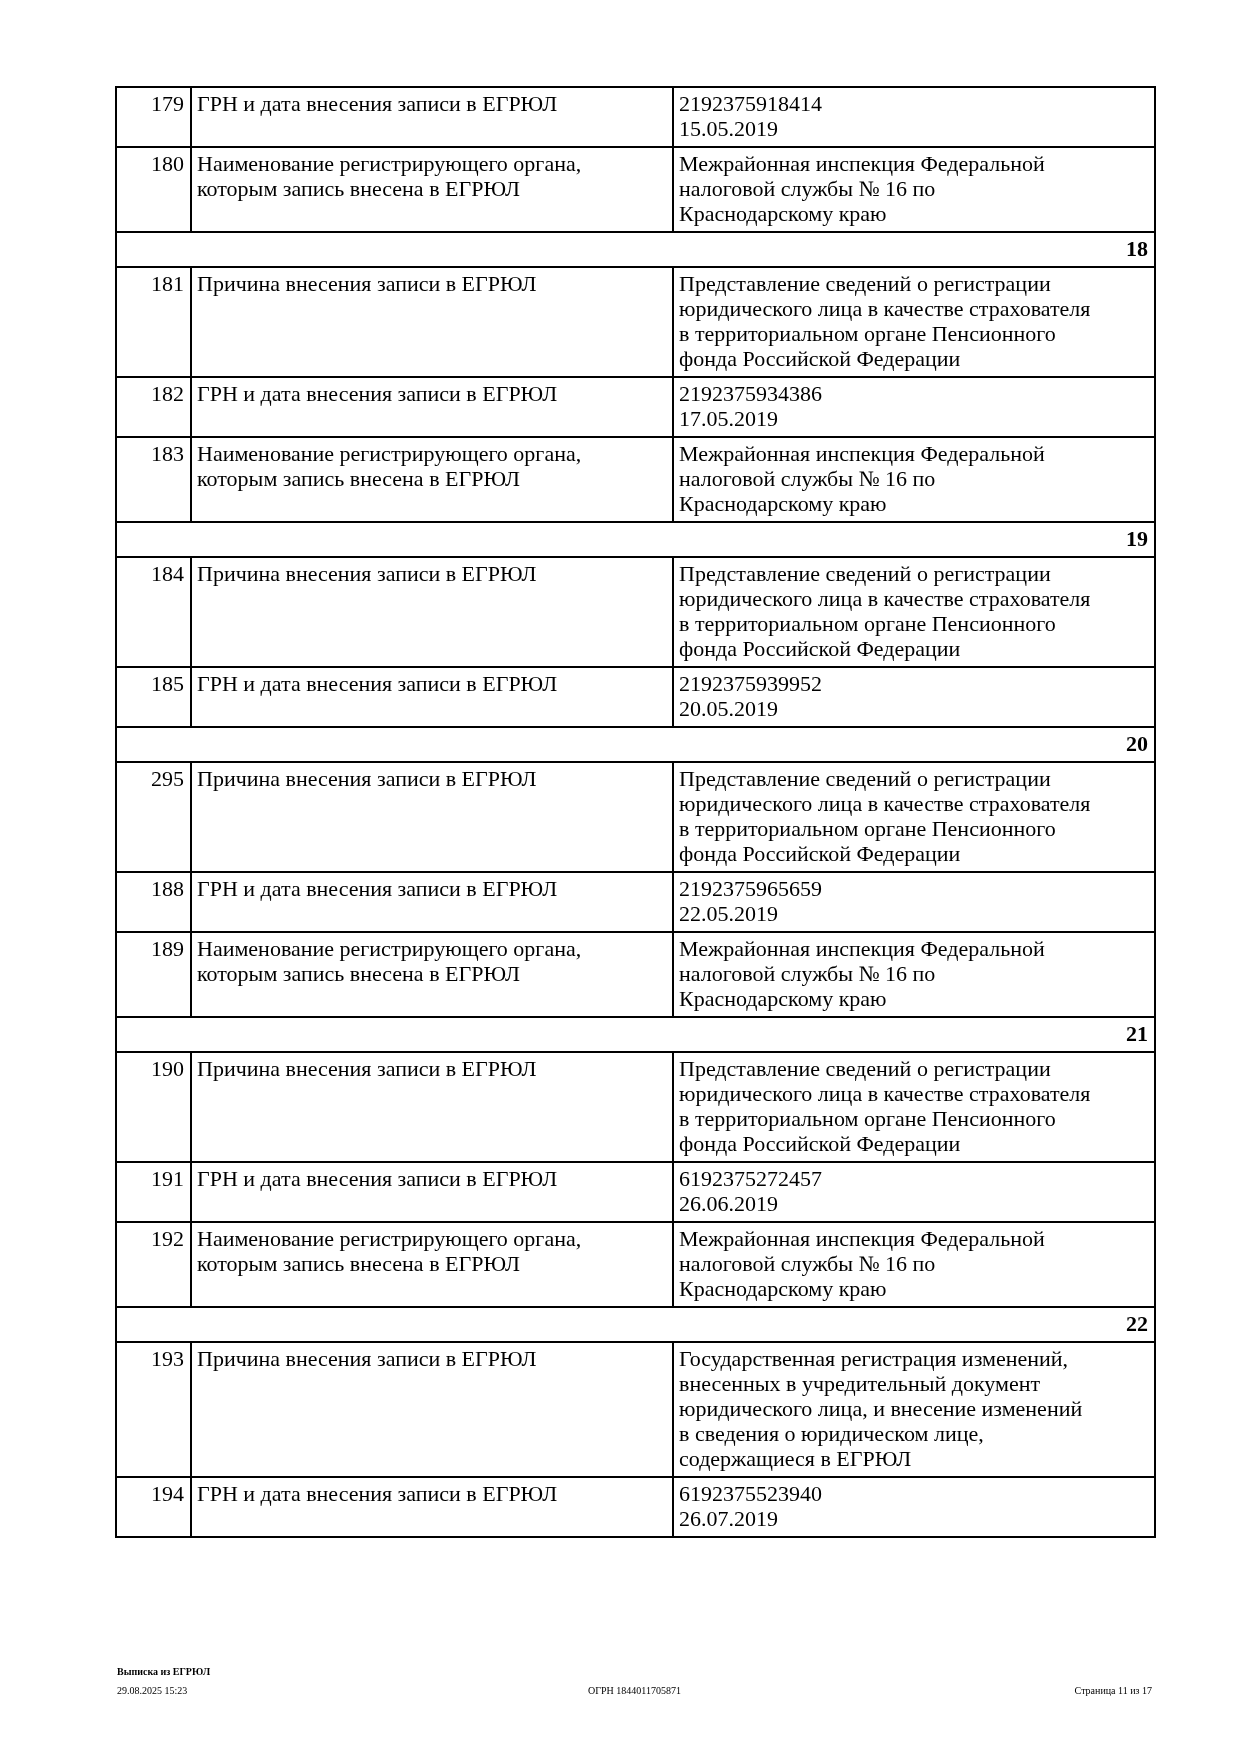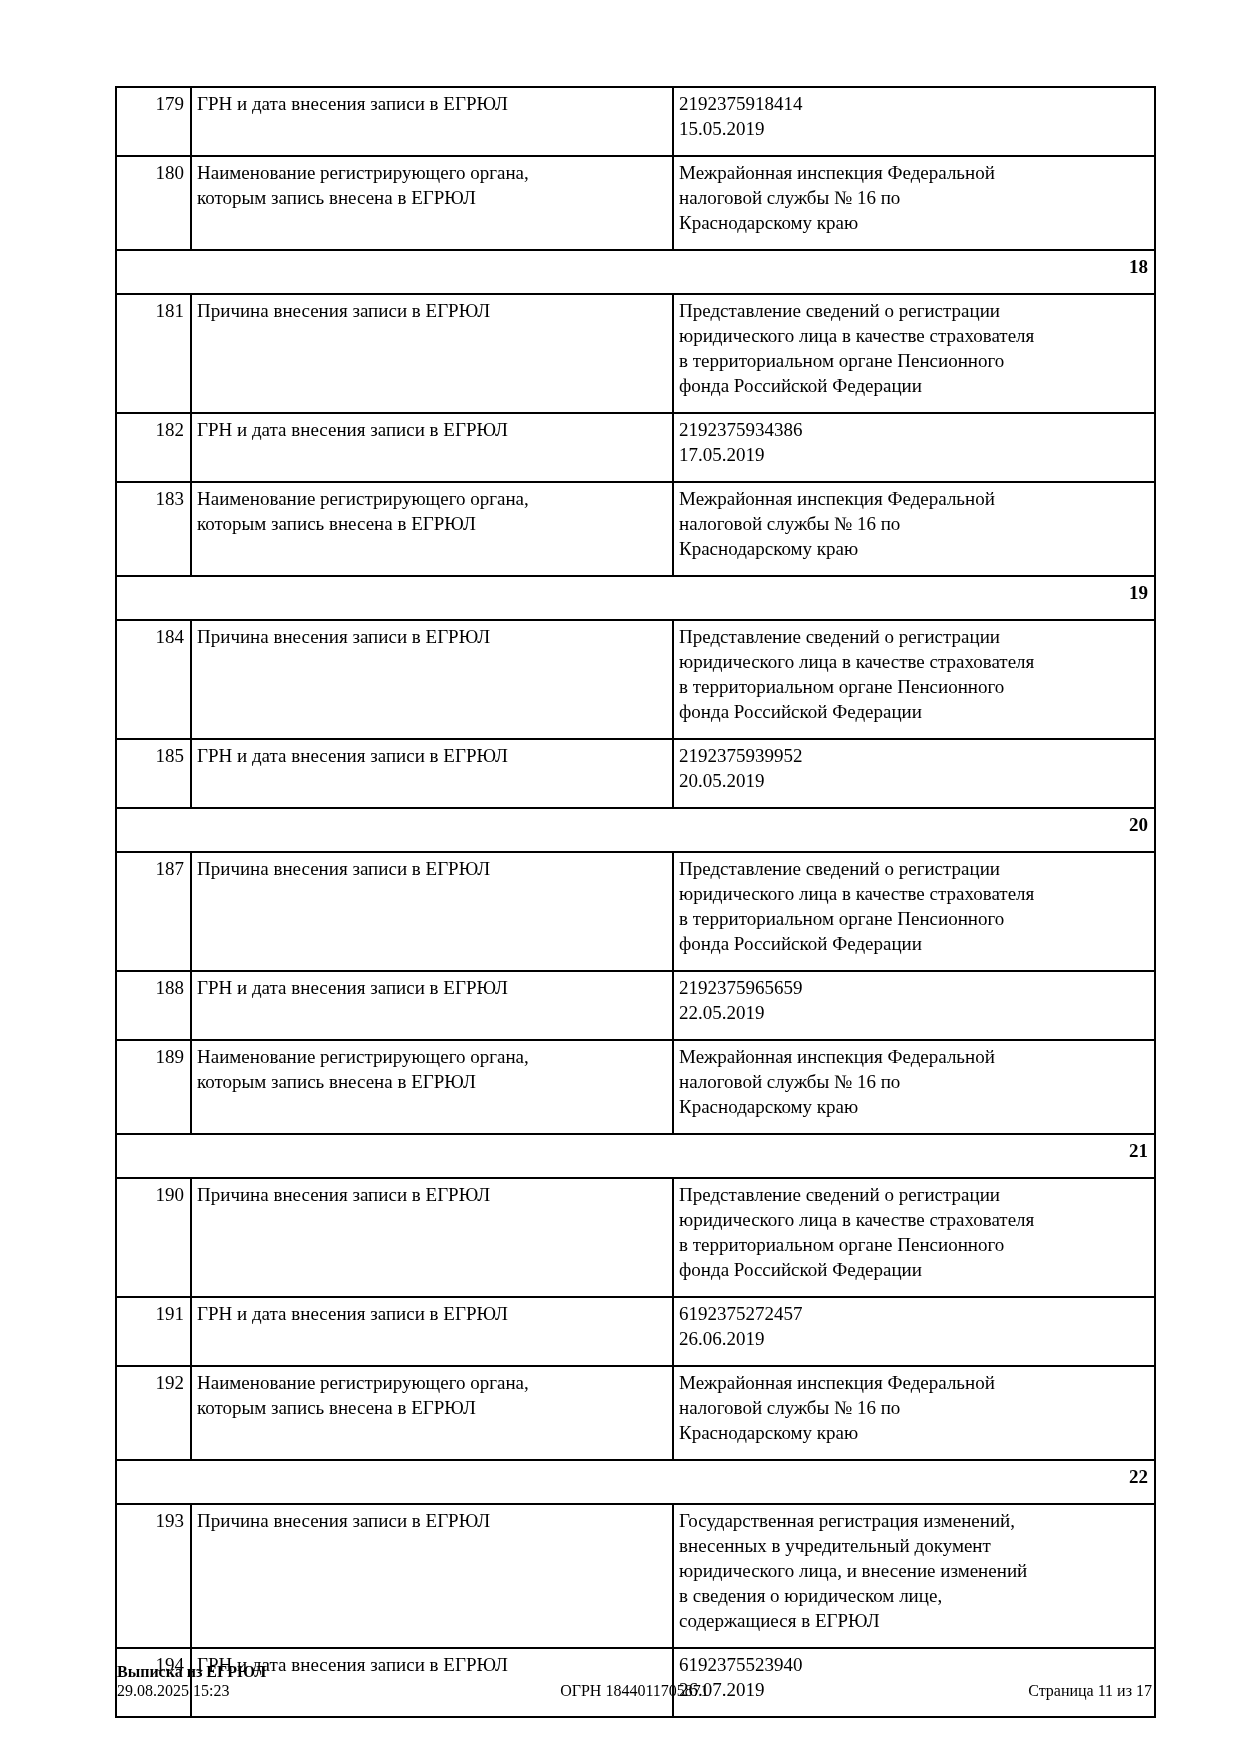--- a/index.html
+++ b/index.html
@@ -20,44 +20,44 @@
     left: 115px;
     top: 86px;
     width: 1039px;
     border-collapse: collapse;
     table-layout: fixed;
     border: 2px solid #000;
   }
   table.egrul td {
     border: 2px solid #000;
     vertical-align: top;
-    font-size: 19px;
+    font-size: 22px;
     line-height: 25px;
-    padding: 3px 6px 14px 5px;
+    padding: 3px 6px 5px 5px;
   }
   td.num-cell {
     text-align: right;
     padding-right: 7px;
   }
   td.label-cell,
   td.value-cell {
     white-space: pre-line;
     margin-left: 9px;
   }
   td.section-cell {
     text-align: right;
     font-weight: bold;
     padding: 3px 0 5px 0;
   }
   .page-footer {
     position: absolute;
     left: 117px;
     top: 1662px;
     width: 1035px;
-    font-size: 16px;
+    font-size: 10px;
     line-height: 19px;
   }
   .footer-title {
     font-weight: bold;
   }
   .footer-line2 {
     position: relative;
     width: 100%;
   }
   .footer-ogrn {
@@ -135,21 +135,21 @@
       <tr>
         <td class="num-cell">185</td>
         <td class="label-cell">ГРН и дата внесения записи в ЕГРЮЛ</td>
         <td class="value-cell">2192375939952
 20.05.2019</td>
       </tr>
       <tr>
         <td colspan="3" class="section-cell">20</td>
       </tr>
       <tr>
-        <td class="num-cell">187</td>
+        <td class="num-cell">295</td>
         <td class="label-cell">Причина внесения записи в ЕГРЮЛ</td>
         <td class="value-cell">Представление сведений о регистрации
 юридического лица в качестве страхователя
 в территориальном органе Пенсионного
 фонда Российской Федерации</td>
       </tr>
       <tr>
         <td class="num-cell">188</td>
         <td class="label-cell">ГРН и дата внесения записи в ЕГРЮЛ</td>
         <td class="value-cell">2192375965659

